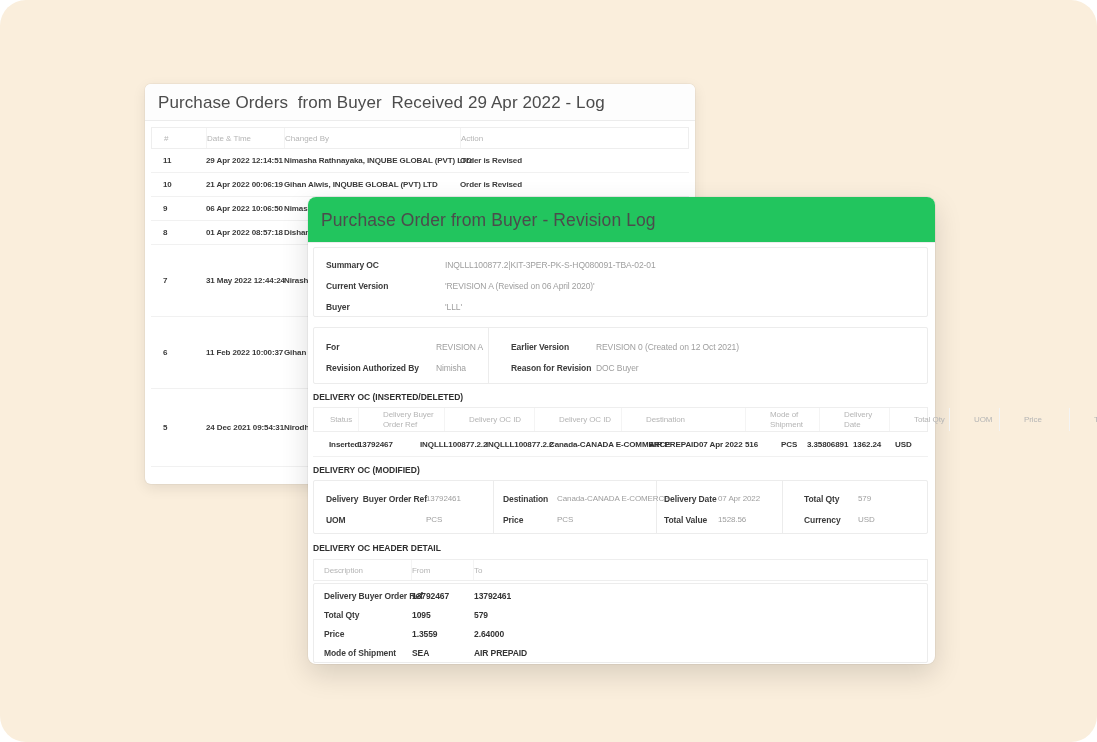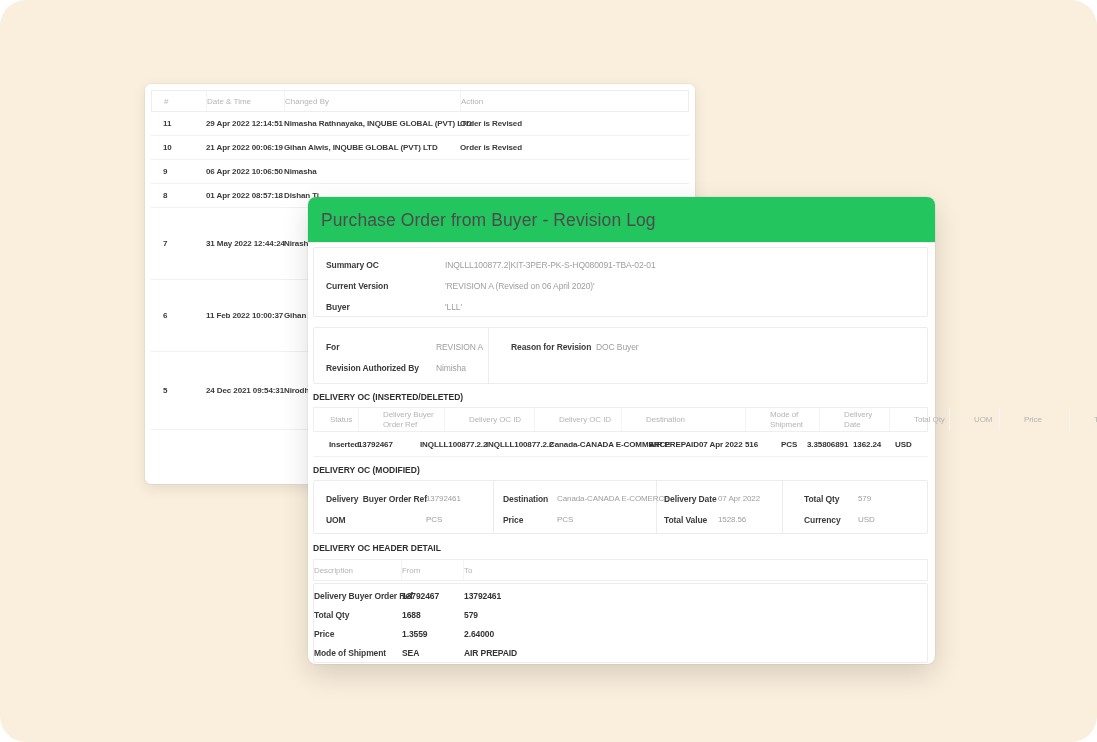--- a/index.html
+++ b/index.html
@@ -65,35 +65,36 @@
   .mod-col { padding-top:7px; }
   .mod-col:not(:last-child) { border-right:1px solid #ececec; }
   .mod-col .kv-row .lbl { flex:none; white-space:pre; }
   .mod-col .kv-row .val { white-space:nowrap; font-size:8px; }
   .mod-col.c1 .lbl { margin-left:12px; width:100px; }
   .mod-col.c2 .lbl { margin-left:9px;  width:54px; }
   .mod-col.c3 .lbl { margin-left:7px;  width:54px; }
   .mod-col.c4 .lbl { margin-left:21px; width:54px; }
 
   .sec3 { margin-top:9px; }
-  .hgrid { display:grid; grid-template-columns:88px 62px 1fr; padding-left:0; }
+  .hgrid { display:grid; grid-template-columns:88px 62px 1fr; padding-left:10px; }
   .hd-head { margin-top:6px; border:1px solid #eeeeee; height:22px; color:#b5b5b5; font-size:8px; align-items:center; }
   .hd-head > div { height:100%; display:flex; align-items:center; }
   .hd-head > div:not(:last-child) { border-right:1px solid #f4f4f4; }
   .hd-card { margin-top:2px; height:80px; padding-top:2px; }
   .hd-row { height:19px; align-items:center; font-size:8.5px; }
   .hd-row > div { white-space:nowrap; }
   .hd-row .from-val, .hd-row .to-val { font-weight:700; color:#333; }
 </style>
 </head>
 <body>
 
 <div class="canvas">
 
   <div class="panel log-panel">
+    <div class="panel-title log-title">Purchase Orders  from Buyer  Received 29 Apr 2022 - Log</div>
     <div class="log-table">
       <div class="lgrid log-head">
         <div>#</div>
         <div>Date &amp; Time</div>
         <div>Changed By</div>
         <div>Action</div>
       </div>
 
       <div class="lgrid log-row">
         <div>11</div>
@@ -164,20 +165,24 @@
           <div class="kv-row">
             <div class="lbl">For</div>
             <div class="val">REVISION A</div>
           </div>
           <div class="kv-row">
             <div class="lbl">Revision Authorized By</div>
             <div class="val">Nimisha</div>
           </div>
         </div>
         <div class="revinfo-col right">
+          <div class="kv-row">
+            <div class="lbl">Earlier Version</div>
+            <div class="val">REVISION 0 (Created on 12 Oct 2021)</div>
+          </div>
           <div class="kv-row">
             <div class="lbl">Reason for Revision</div>
             <div class="val">DOC Buyer</div>
           </div>
         </div>
       </div>
 
       <div class="sec-label sec1">DELIVERY OC (INSERTED/DELETED)</div>
       <div class="igrid ins-head">
         <div>Status</div>
@@ -259,21 +264,21 @@
         <div>To</div>
       </div>
       <div class="card hd-card">
         <div class="hgrid hd-row">
           <div class="lbl">Delivery Buyer Order Ref</div>
           <div class="from-val">13792467</div>
           <div class="to-val">13792461</div>
         </div>
         <div class="hgrid hd-row">
           <div class="lbl">Total Qty</div>
-          <div class="from-val">1688</div>
+          <div class="from-val">1095</div>
           <div class="to-val">579</div>
         </div>
         <div class="hgrid hd-row">
           <div class="lbl">Price</div>
           <div class="from-val">1.3559</div>
           <div class="to-val">2.64000</div>
         </div>
         <div class="hgrid hd-row">
           <div class="lbl">Mode of Shipment</div>
           <div class="from-val">SEA</div>

